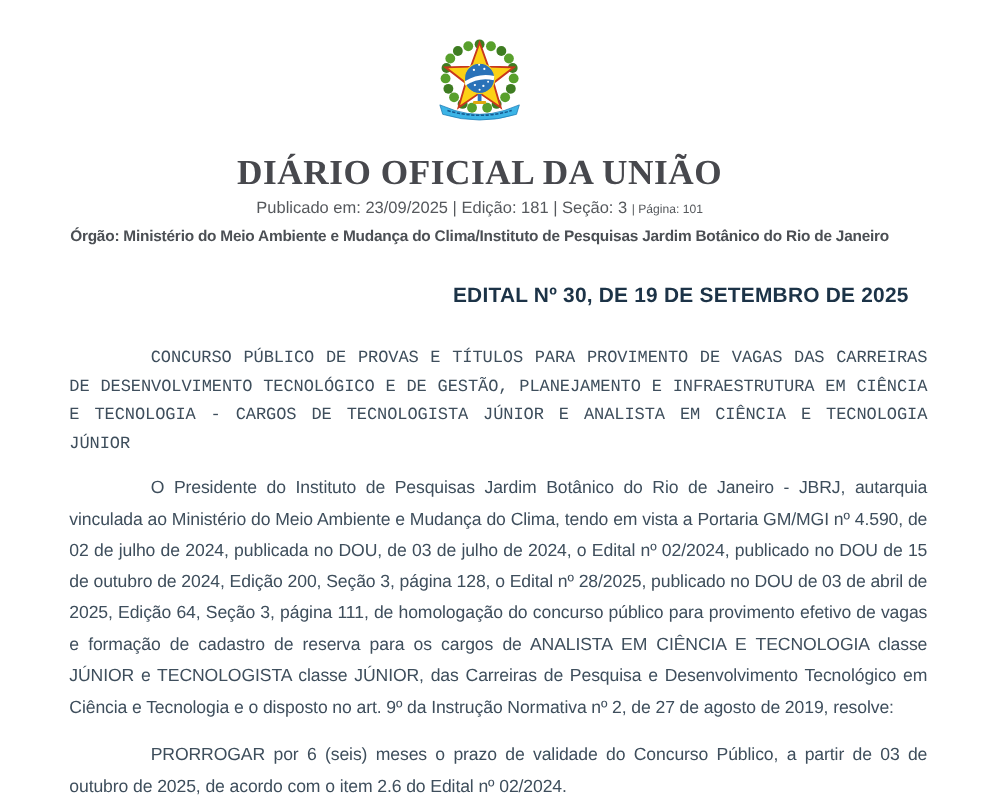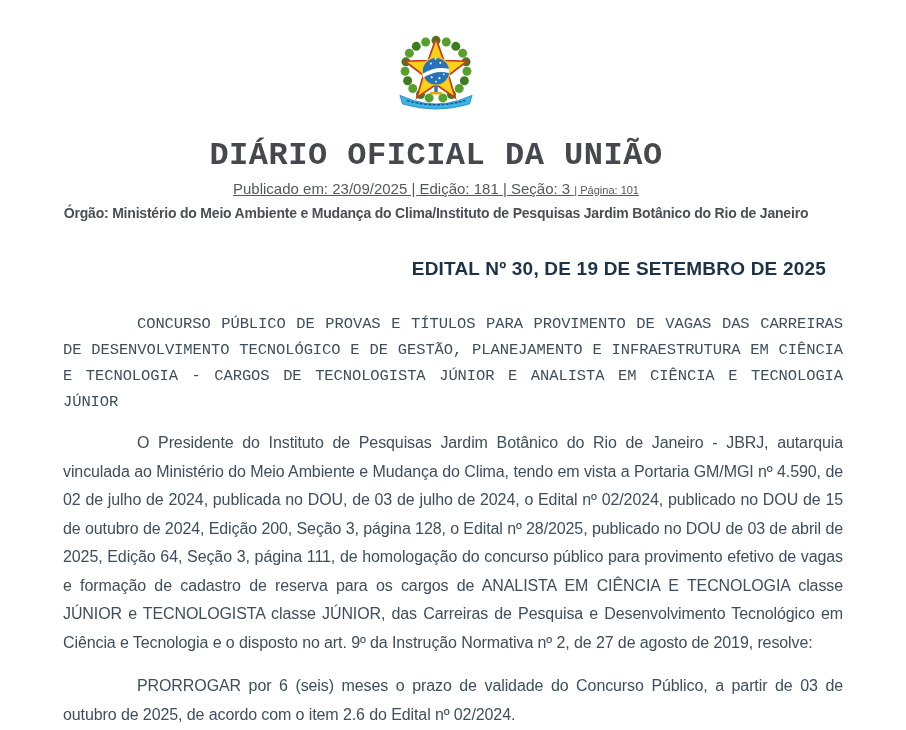--- a/index.html
+++ b/index.html
@@ -23,32 +23,31 @@
     
     transform: translateX(-17px);
   }
   .emblem-wrap {
     display: inline-block;
     width: 86px;
     height: 82px;
     line-height: 0;
   }
   .doc-title {
-    font-family: Liberation Mono, monospace;
+    font-family: Liberation Serif, serif;
     font-weight: bold;
     font-size: 32px;
     letter-spacing: 0.5px;
     color: #47484d;
     margin-top: 16px;
   }
   .pub-line {
     margin-top: 6px;
     font-size: 15px;
     color: #55585c;
-    text-decoration: underline;
   }
   .pub-line .page-num {
     font-size: 11px;
     color: #55585c;
   }
   .organ-line {
     margin-top: 8px;
     font-size: 14px;
     font-weight: bold;
     color: #4b4f54;

